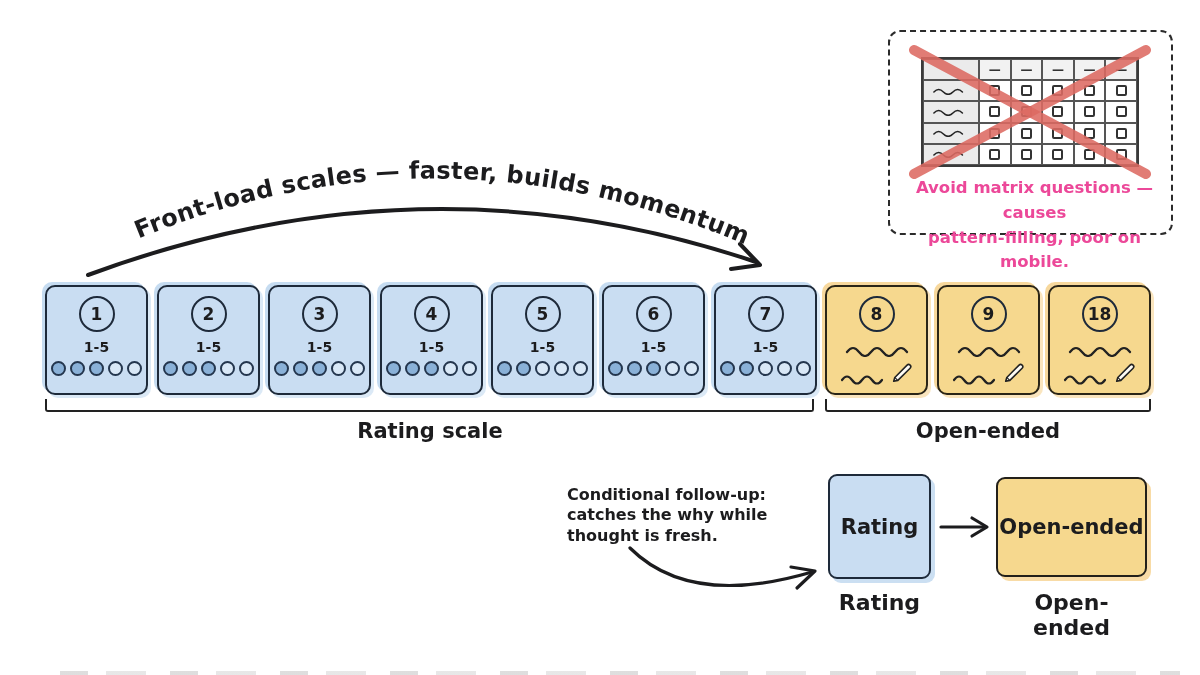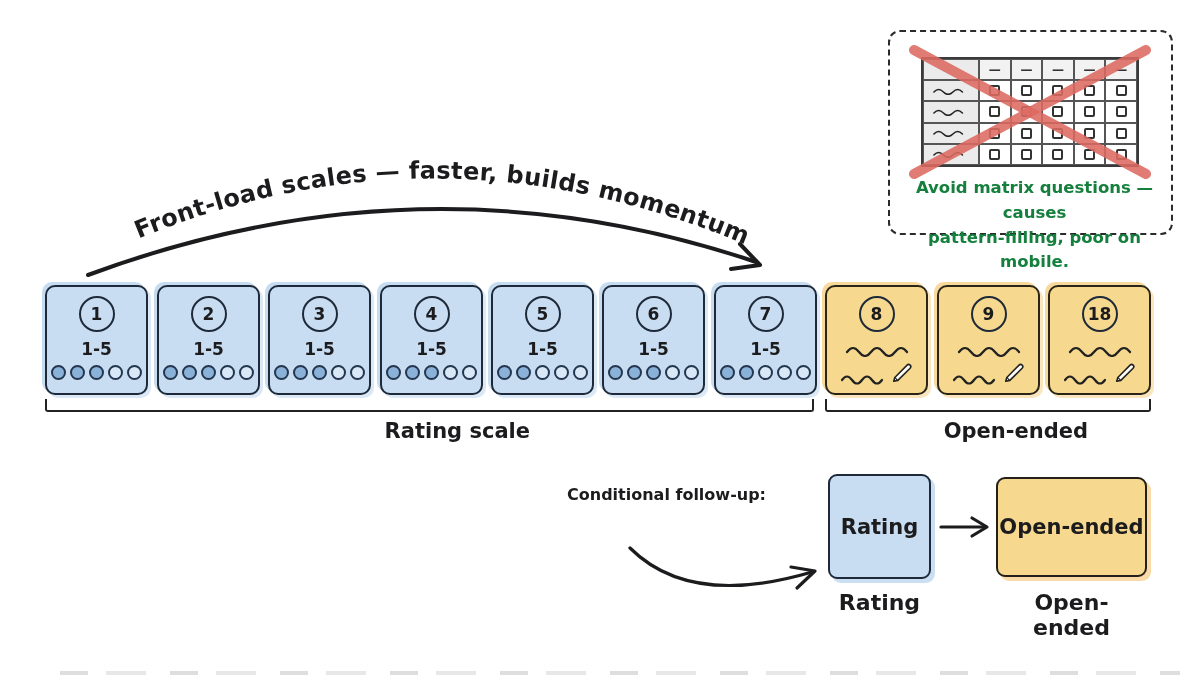--- a/index.html
+++ b/index.html
@@ -20,49 +20,49 @@
     border:2px solid #3a3a3a;background:#fff;box-sizing:border-box;}
   .mcell{border:1px solid #555;display:flex;align-items:center;justify-content:center;overflow:hidden;}
   .mcell.hdr{background:#f2f2f2;}
   .mcell.label{background:#ebebeb;}
   .dash{font-size:12px;font-weight:700;color:#333;line-height:1;}
   .chk{width:11px;height:11px;border:2px solid #333;border-radius:2px;background:#fff;box-sizing:border-box;}
   .mwave{width:38px;height:8px;stroke:#222;fill:none;stroke-width:1.6;stroke-linecap:round;}
   .xmark{position:absolute;left:14px;top:10px;width:252px;height:140px;z-index:3;}
   .xline{stroke:#dd6a62;stroke-width:10;stroke-linecap:round;opacity:.88;}
   .callout-caption{position:absolute;left:8px;right:0;top:144px;text-align:center;
-    font-size:16.5px;font-weight:600;line-height:1.5;color:#15803d;}
+    font-size:16.5px;font-weight:600;line-height:1.5;color:#ec4899;}
 
   
   .card{position:absolute;top:285px;width:103px;height:110px;box-sizing:border-box;
     border:2.5px solid #1e2a3a;border-radius:10px;display:flex;flex-direction:column;
     align-items:center;z-index:4;}
   .card.blue{background:#c9ddf2;
     box-shadow:-3px -3px 0 rgba(151,192,230,.55), 3px 3px 0 rgba(151,192,230,.35);}
   .card.yellow{background:#f6d88e;border-color:#2a2517;
     box-shadow:-3px -3px 0 rgba(242,190,92,.6), 3px 3px 0 rgba(242,190,92,.4);}
   .num-circle{margin-top:9px;width:36px;height:36px;border:2px solid #1e2a3a;border-radius:50%;
     display:flex;align-items:center;justify-content:center;font-size:17px;font-weight:600;box-sizing:border-box;}
-  .scale-label{margin-top:7px;font-size:17px;font-weight:600;}
+  .scale-label{margin-top:7px;font-size:14px;font-weight:600;}
   .dots{margin-top:6px;display:flex;gap:4px;}
   .dot{width:15px;height:15px;border:2px solid #24364e;border-radius:50%;
     background:#d9e8f7;box-sizing:border-box;}
   .dot.filled{background:#8ab1d8;}
   .sq-block{margin-top:13px;width:78px;display:flex;flex-direction:column;align-items:center;gap:4px;}
   .wave{stroke:#222;fill:none;stroke-width:2.2;stroke-linecap:round;}
   .wave.long{width:64px;height:12px;}
   .wave.short{width:44px;height:12px;}
   .sq-row{display:flex;align-items:flex-end;gap:6px;width:100%;justify-content:center;}
   .pencil{width:24px;height:24px;}
 
   
   .bracket{position:absolute;top:399px;height:13px;box-sizing:border-box;
     border-left:2.5px solid #222;border-right:2.5px solid #222;border-bottom:2.5px solid #222;
     border-radius:0 0 3px 3px;z-index:2;}
-  .group-label{position:absolute;top:419px;font-size:21px;font-weight:600;text-align:right;}
+  .group-label{position:absolute;top:419px;font-size:21px;font-weight:600;text-align:center;}
 
   
   .note{position:absolute;left:567px;top:485px;width:260px;font-size:16px;
     font-weight:600;line-height:1.27;}
   .flow-box{position:absolute;box-sizing:border-box;border:2.5px solid #1e2a3a;border-radius:9px;
     display:flex;align-items:center;justify-content:center;font-size:21px;font-weight:600;z-index:4;}
   .flow-box.blue{background:#c9ddf2;box-shadow:4px 4px 0 rgba(151,192,230,.5);}
   .flow-box.yellow{background:#f6d88e;border-color:#23201a;box-shadow:4px 4px 0 rgba(242,190,92,.55);}
   .flow-caption{position:absolute;top:590px;text-align:center;font-size:22px;font-weight:600;}
 
@@ -349,21 +349,22 @@
     </div>
   </div>
 
   <div class="bracket" style="left:45px;width:769px"></div>
   <div class="bracket" style="left:825px;width:326px"></div>
   <div class="group-label" style="left:330px;width:200px">Rating scale</div>
   <div class="group-label" style="left:888px;width:200px">Open-ended</div>
 
   <div class="note">
     <span>Conditional follow-up:</span><br>
-    <br>
+    <span>catches the why while</span><br>
+    <span>thought is fresh.</span>
   </div>
 
   <div class="flow-box blue" style="left:828px;top:474px;width:103px;height:105px">
     <span>Rating</span>
   </div>
   <div class="flow-box yellow" style="left:996px;top:477px;width:151px;height:100px">
     <span>Open-ended</span>
   </div>
   <div class="flow-caption" style="left:828px;width:103px">Rating</div>
   <div class="flow-caption" style="left:996px;width:151px">Open-ended</div>

